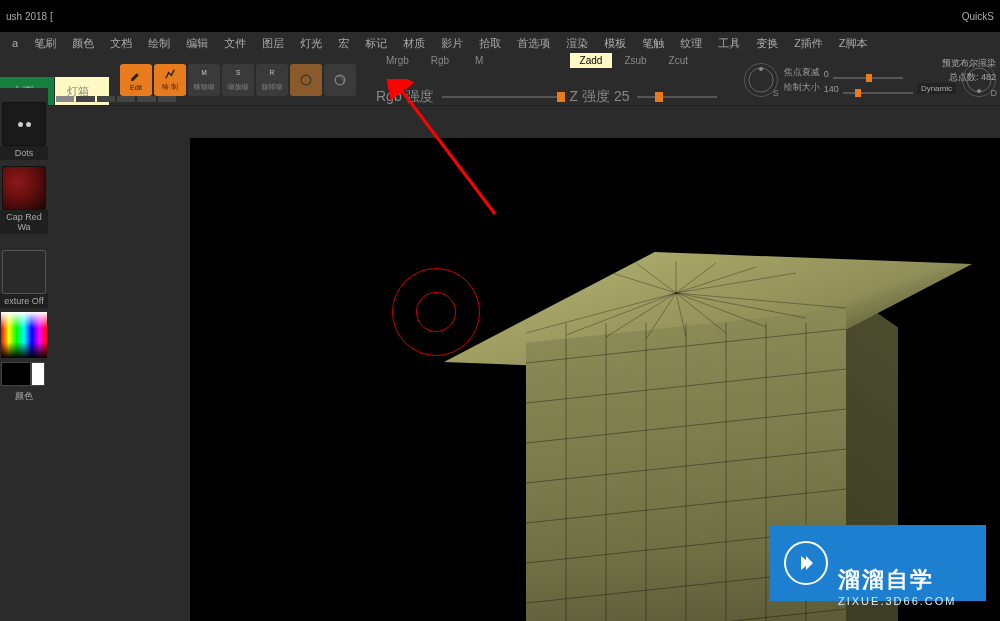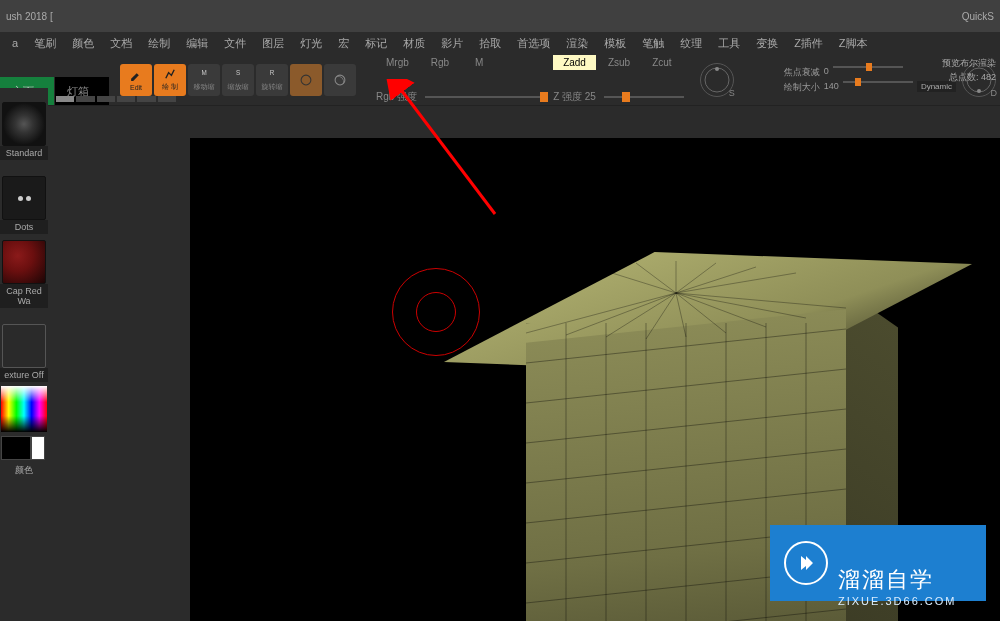--- a/index.html
+++ b/index.html
@@ -1,53 +1,53 @@
 <!DOCTYPE html>
 <html><head>
   <meta charset="utf-8">
   <style>
     * { margin: 0; padding: 0; box-sizing: border-box; font-family: "Microsoft YaHei", Arial, sans-serif; }
     body { background: #2b2b2b; color: #999; font-size: 11px; width: 1000px; height: 621px; overflow: hidden; position: relative; }
 
     
-    .title-bar { height: 22px; background: #404040; display: flex; align-items: center; padding: 16px 6px; font-size: 10px; color: #aaa; justify-content: space-between; }
+    .title-bar { height: 22px; background: #000000; display: flex; align-items: center; padding: 16px 6px; font-size: 10px; color: #aaa; justify-content: space-between; }
 
     
     .menu-bar { height: 22px; background: #2b2b2b; display: flex; align-items: center; padding: 0 4px; gap: 0; }
     .menu-item { padding: 4px 8px; color: #aaa; cursor: pointer; font-size: 11px; }
 
     
     .toolbar { height: 52px; background: #2b2b2b; display: flex; align-items: center; border-bottom: 1px solid #222; position: relative; }
     .tab-area { display: flex; height: 100%; align-items: flex-end; }
     .tab { padding: 8px 20px 8px 12px; background: #15803d; color: #ccc; font-size: 11px; border-right: 1px solid #2b2b2b; height: 28px; display: flex; align-items: center; }
-    .tab.secondary { background: #000000; color: #888; }
+    .tab.secondary { background: #fef9c3; color: #888; }
     .tab-wide { padding: 8px 14px; }
 
     .tool-buttons { display: flex; gap: 2px; margin-left: 10px; }
     .tool-btn { width: 32px; height: 32px; background: #e87b1e; border-radius: 3px; display: flex; flex-direction: column; align-items: center; justify-content: center; font-size: 8px; color: #222; cursor: pointer; }
     .tool-btn.dark { background: #3a3a3a; color: #888; }
     .tool-btn.brown { background: #8b5a2b; }
     .tool-btn svg { width: 16px; height: 14px; }
     .tool-btn-label { font-size: 7px; margin-top: 1px; }
 
     .mode-toggles { display: flex; align-items: center; gap: 4px; margin-left: 20px; }
     .mode-col { display: flex; flex-direction: column; gap: 20px; align-items: flex-start; }
     .mode-row { display: flex; gap: 2px; align-items: center; }
     .mode-btn { padding: 2px 10px; background: #2b2b2b; color: #888; font-size: 10px; cursor: pointer; min-width: 36px; text-align: center; }
     .mode-btn.active { background: #fef9c3; color: #000; }
     .slider-area { display: flex; align-items: center; gap: 8px; font-size: 10px; }
     .slider-track { width: 120px; height: 2px; background: #555; position: relative; }
     .slider-thumb { width: 8px; height: 10px; background: #e87b1e; position: absolute; top: -4px; }
-    .slider-label { color: #888; font-size: 10px; }
+    .slider-label { color: #888; font-size: 14px; }
 
     .right-controls { position: absolute; right: 0; display: flex; align-items: center; gap: 6px; height: 100%; padding-right: 4px; }
     .dial { width: 34px; height: 34px; border: 1px solid #555; border-radius: 50%; position: relative; display: flex; align-items: center; justify-content: center; }
     .dial-letter { position: absolute; right: -2px; bottom: -2px; font-size: 9px; color: #888; }
     .right-slider-col { display: flex; flex-direction: column; gap: 2px; font-size: 9px; }
-    .right-slider-row { display: flex; align-items: flex-start; gap: 4px; margin-left: 44px; }
+    .right-slider-row { display: flex; align-items: flex-end; gap: 4px; }
     .right-slider-track { width: 70px; height: 2px; background: #555; position: relative; }
     .right-slider-thumb { width: 6px; height: 8px; background: #e87b1e; position: absolute; top: -3px; }
     .dynamic-badge { background: #222; color: #aaa; font-size: 8px; padding: 1px 4px; }
 
     
     .left-sidebar { position: absolute; left: 0; top: 88px; width: 48px; display: flex; flex-direction: column; background: #2b2b2b; }
     .history-strip { position: absolute; left: 56px; top: 96px; width: 120px; height: 8px; display: flex; gap: 2px; }
     .history-strip div { flex: 1; background: #444; height: 6px; }
     .history-strip div.active { background: #888; }
 
@@ -80,21 +80,21 @@
     .cube-front { position: absolute; left: 0px; top: 78px; width: 320px; height: 380px; background: linear-gradient(180deg, #8a8a56 0%, #6f6f44 60%, #4b4b2e 100%); transform: skewY(-6deg); }
     .cube-side { position: absolute; left: 302px; top: 55px; width: 70px; height: 395px; background: linear-gradient(180deg, #4b4b2e 0%, #3a3a24 100%); transform: skewY(35deg); }
 
     
     .arrow-svg { position: absolute; left: 385px; top: 79px; width: 120px; height: 140px; pointer-events: none; z-index: 5; }
 
     
     .watermark { position: absolute; right: 14px; bottom: 20px; width: 216px; height: 76px; background: #1d7fd0; display: flex; align-items: center; padding: 0 14px; gap: 10px; }
     .watermark-icon { width: 44px; height: 44px; border: 2px solid #fff; border-radius: 50%; display: flex; align-items: center; justify-content: center; }
     .watermark-text { display: flex; flex-direction: column; color: #fff; }
-    .watermark-title { font-size: 22px; font-weight: normal; letter-spacing: 2px; margin-top: 46px; }
+    .watermark-title { font-size: 22px; font-weight: bold; letter-spacing: 2px; margin-top: 46px; }
     .watermark-url { font-size: 11px; letter-spacing: 2px; color: #dbeeff; }
 
     .stats { position: absolute; right: 4px; top: 56px; font-size: 9px; color: #aaa; text-align: right; line-height: 14px; }
   </style>
 </head>
 <body>
 
 <div class="title-bar">
   <span>ush 2018 [</span>
   <span>QuickS</span>
@@ -250,24 +250,20 @@
   <div class="active"></div>
     <div></div>
     <div></div>
     <div></div>
     <div></div>
     <div></div>
 </div>
 
 <div class="left-sidebar">
   <div class="brush-slot labeled">
-    <div class="brush-preview standard"></div>
-    <div class="brush-label">Standard</div>
-  </div>
-  <div class="brush-slot labeled">
     <div class="brush-preview dots"></div>
     <div class="brush-label">Dots</div>
   </div>
   <div class="brush-slot labeled">
     <div class="brush-preview"></div>
     <div class="brush-label">Cap Red Wa</div>
   </div>
   <div class="brush-slot labeled">
     <div class="brush-preview texture-off"></div>
     <div class="brush-label">exture Off</div>

